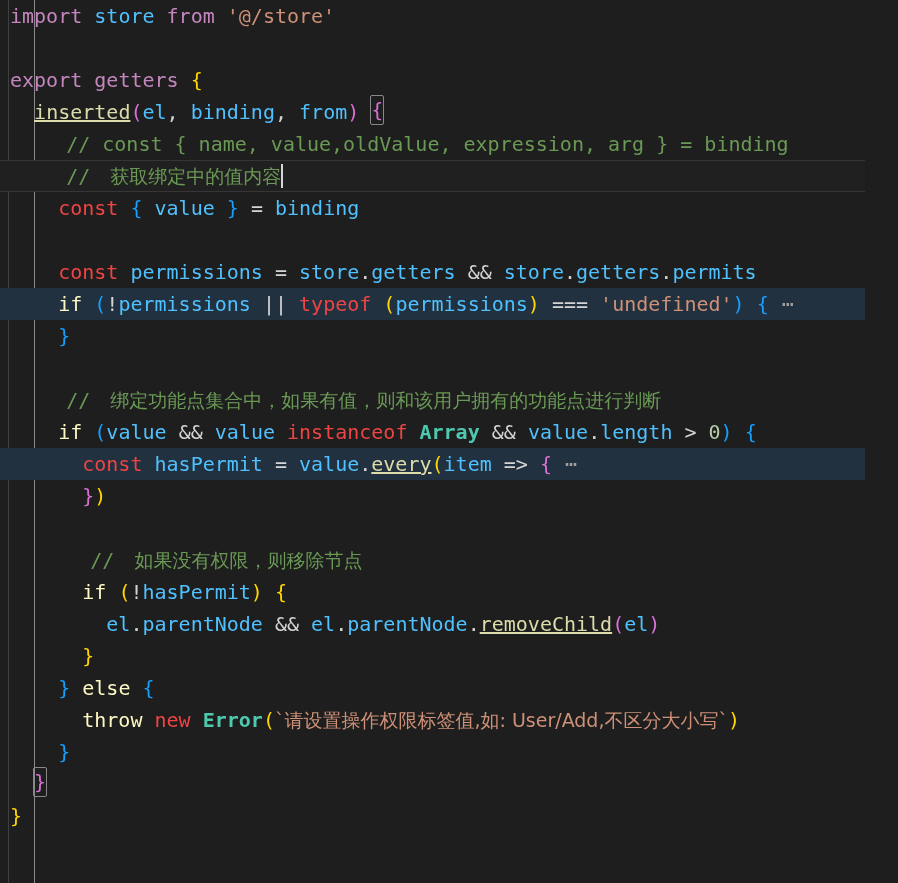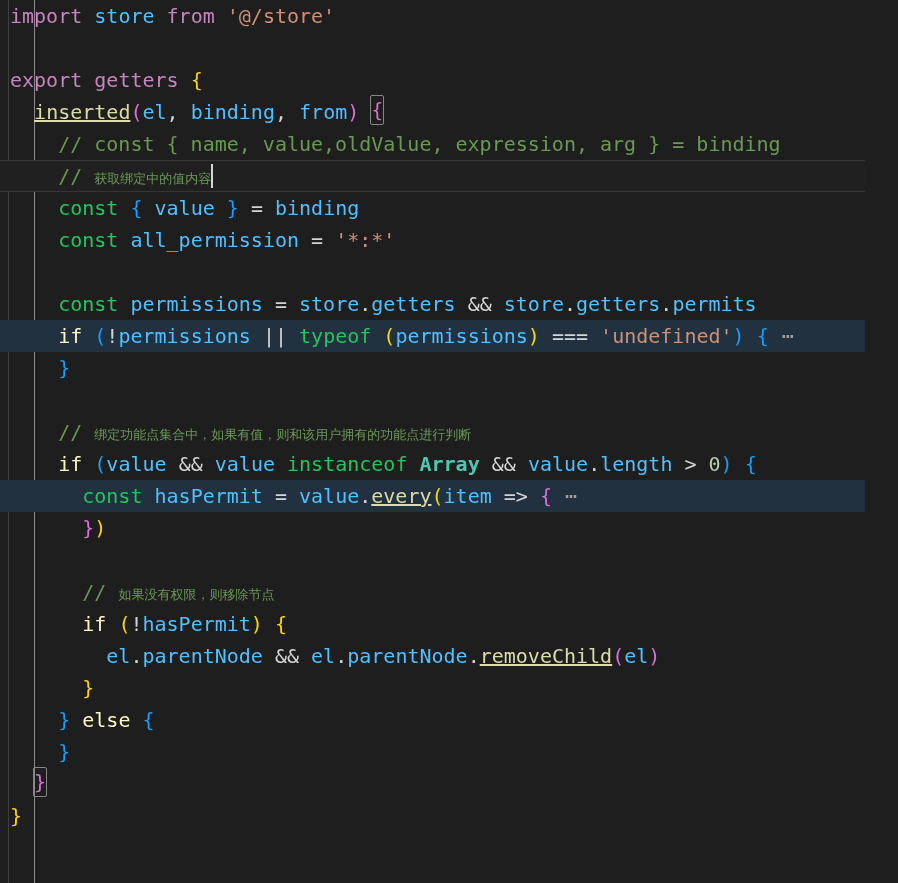--- a/index.html
+++ b/index.html
@@ -58,24 +58,24 @@
   }
   
   .line.sel-line {
     background: #22313f;
   }
 
   
   .t-keyword   { color: #c586c0; }   
   .t-control   { color: #fef9c3; }
   .t-var       { color: #4fc1ff; }   
-  .t-const     { color: #22c55e; }
+  .t-const     { color: #ef4444; }
   .t-fn        { color: #dcdcaa; text-decoration: underline; }   
   .t-string    { color: #ce9178; }
-  .t-comment   { color: #6a9955; }
+  .t-comment   { color: #6a9955; padding-left: 8px; }
   .t-type      { color: #4ec9b0; font-weight: bold; }   
   .t-punct     { color: #d4d4d4; }
   .t-brace1    { color: #ffd700; }
   .t-brace2    { color: #da70d6; }
   .t-brace3    { color: #179fff; }
   .t-num       { color: #b5cea8; }
   .t-op        { color: #d4d4d4; }
 
   
   .bracket-match {
@@ -96,51 +96,51 @@
   
   .caret {
     display: inline-block;
     width: 2px;
     height: 24px;
     background: #d4d4d4;
     vertical-align: middle;
     margin-bottom: 3px;
   }
 
-  .cjk { font-family: "DejaVu Sans", "Liberation Sans", sans-serif; font-size: 13px; }
+  .cjk { font-family: "DejaVu Sans", "Liberation Sans", sans-serif; font-size: 19px; }
 </style>
 </head>
 <body>
 
 <div id="editor">
   <div id="guides">
       <div class="guide" style="left: 8px;"></div>
       <div class="guide active" style="left: 34px;"></div>
     </div>
   <div class="code-area" id="code-area">
       <div class="line"><span class="t-keyword">import</span><span class="t-punct"> </span><span class="t-var">store</span><span class="t-punct"> </span><span class="t-keyword">from</span><span class="t-punct"> </span><span class="t-string">'@/store'</span></div>
       <div class="line"></div>
       <div class="line"><span class="t-keyword">export</span><span class="t-punct"> </span><span class="t-keyword">getters</span><span class="t-punct"> </span><span class="t-brace1">{</span></div>
       <div class="line"><span class="t-punct">  </span><span class="t-fn">inserted</span><span class="t-brace2">(</span><span class="t-var">el</span><span class="t-punct">, </span><span class="t-var">binding</span><span class="t-punct">, </span><span class="t-var">from</span><span class="t-brace2">)</span><span class="t-punct"> </span><span class="t-brace2 bracket-match">{</span></div>
       <div class="line"><span class="t-comment">    // const { name, value,oldValue, expression, arg } = binding</span></div>
       <div class="line cursor-line"><span class="t-comment">    // </span><span class="t-comment cjk">获取绑定中的值内容</span><span class="caret"></span></div>
       <div class="line"><span class="t-punct">    </span><span class="t-const">const</span><span class="t-punct"> </span><span class="t-brace3">{</span><span class="t-punct"> </span><span class="t-var">value</span><span class="t-punct"> </span><span class="t-brace3">}</span><span class="t-punct"> = </span><span class="t-var">binding</span></div>
-      <div class="line"><span class="t-punct">    </span><span class="t-const">const</span><span class="t-punct"> </span><span class="t-var">all_permission</span><span class="t-punct"> = </span><span class="t-string">'*:*'</span></div>
       <div class="line"></div>
       <div class="line"><span class="t-punct">    </span><span class="t-const">const</span><span class="t-punct"> </span><span class="t-var">permissions</span><span class="t-punct"> = </span><span class="t-var">store</span><span class="t-punct">.</span><span class="t-var">getters</span><span class="t-punct"> </span><span class="t-op">&amp;&amp;</span><span class="t-punct"> </span><span class="t-var">store</span><span class="t-punct">.</span><span class="t-var">getters</span><span class="t-punct">.</span><span class="t-var">permits</span></div>
       <div class="line sel-line"><span class="t-punct">    </span><span class="t-control">if</span><span class="t-punct"> </span><span class="t-brace3">(</span><span class="t-punct">!</span><span class="t-var">permissions</span><span class="t-punct"> </span><span class="t-op">||</span><span class="t-punct"> </span><span class="t-const">typeof</span><span class="t-punct"> </span><span class="t-brace1">(</span><span class="t-var">permissions</span><span class="t-brace1">)</span><span class="t-punct"> === </span><span class="t-string">'undefined'</span><span class="t-brace3">)</span><span class="t-punct"> </span><span class="t-brace3">{</span><span class="fold-pill"> ⋯</span></div>
       <div class="line"><span class="t-punct">    </span><span class="t-brace3">}</span></div>
       <div class="line"></div>
       <div class="line"><span class="t-comment">    // </span><span class="t-comment cjk">绑定功能点集合中，如果有值，则和该用户拥有的功能点进行判断</span></div>
       <div class="line"><span class="t-punct">    </span><span class="t-control">if</span><span class="t-punct"> </span><span class="t-brace3">(</span><span class="t-var">value</span><span class="t-punct"> </span><span class="t-op">&amp;&amp;</span><span class="t-punct"> </span><span class="t-var">value</span><span class="t-punct"> </span><span class="t-const">instanceof</span><span class="t-punct"> </span><span class="t-type">Array</span><span class="t-punct"> </span><span class="t-op">&amp;&amp;</span><span class="t-punct"> </span><span class="t-var">value</span><span class="t-punct">.</span><span class="t-var">length</span><span class="t-punct"> &gt; </span><span class="t-num">0</span><span class="t-brace3">)</span><span class="t-punct"> </span><span class="t-brace3">{</span></div>
       <div class="line sel-line"><span class="t-punct">      </span><span class="t-const">const</span><span class="t-punct"> </span><span class="t-var">hasPermit</span><span class="t-punct"> = </span><span class="t-var">value</span><span class="t-punct">.</span><span class="t-fn">every</span><span class="t-brace1">(</span><span class="t-var">item</span><span class="t-punct"> =&gt; </span><span class="t-brace2">{</span><span class="fold-pill"> ⋯</span></div>
       <div class="line"><span class="t-punct">      </span><span class="t-brace2">}</span><span class="t-brace1">)</span></div>
       <div class="line"></div>
       <div class="line"><span class="t-comment">      // </span><span class="t-comment cjk">如果没有权限，则移除节点</span></div>
       <div class="line"><span class="t-punct">      </span><span class="t-control">if</span><span class="t-punct"> </span><span class="t-brace1">(</span><span class="t-punct">!</span><span class="t-var">hasPermit</span><span class="t-brace1">)</span><span class="t-punct"> </span><span class="t-brace1">{</span></div>
       <div class="line"><span class="t-punct">        </span><span class="t-var">el</span><span class="t-punct">.</span><span class="t-var">parentNode</span><span class="t-punct"> </span><span class="t-op">&amp;&amp;</span><span class="t-punct"> </span><span class="t-var">el</span><span class="t-punct">.</span><span class="t-var">parentNode</span><span class="t-punct">.</span><span class="t-fn">removeChild</span><span class="t-brace2">(</span><span class="t-var">el</span><span class="t-brace2">)</span></div>
       <div class="line"><span class="t-punct">      </span><span class="t-brace1">}</span></div>
       <div class="line"><span class="t-punct">    </span><span class="t-brace3">}</span><span class="t-punct"> </span><span class="t-control">else</span><span class="t-punct"> </span><span class="t-brace3">{</span></div>
+      <div class="line"><span class="t-punct">      </span><span class="t-control">throw</span><span class="t-punct"> </span><span class="t-const">new</span><span class="t-punct"> </span><span class="t-type">Error</span><span class="t-brace1">(</span><span class="t-string cjk">`请设置操作权限标签值,如: User/Add,不区分大小写`</span><span class="t-brace1">)</span></div>
       <div class="line"><span class="t-punct">    </span><span class="t-brace3">}</span></div>
       <div class="line"><span class="t-punct">  </span><span class="t-brace2 bracket-match">}</span></div>
       <div class="line"><span class="t-brace1">}</span></div>
     </div>
 </div>
 
 </body></html>

